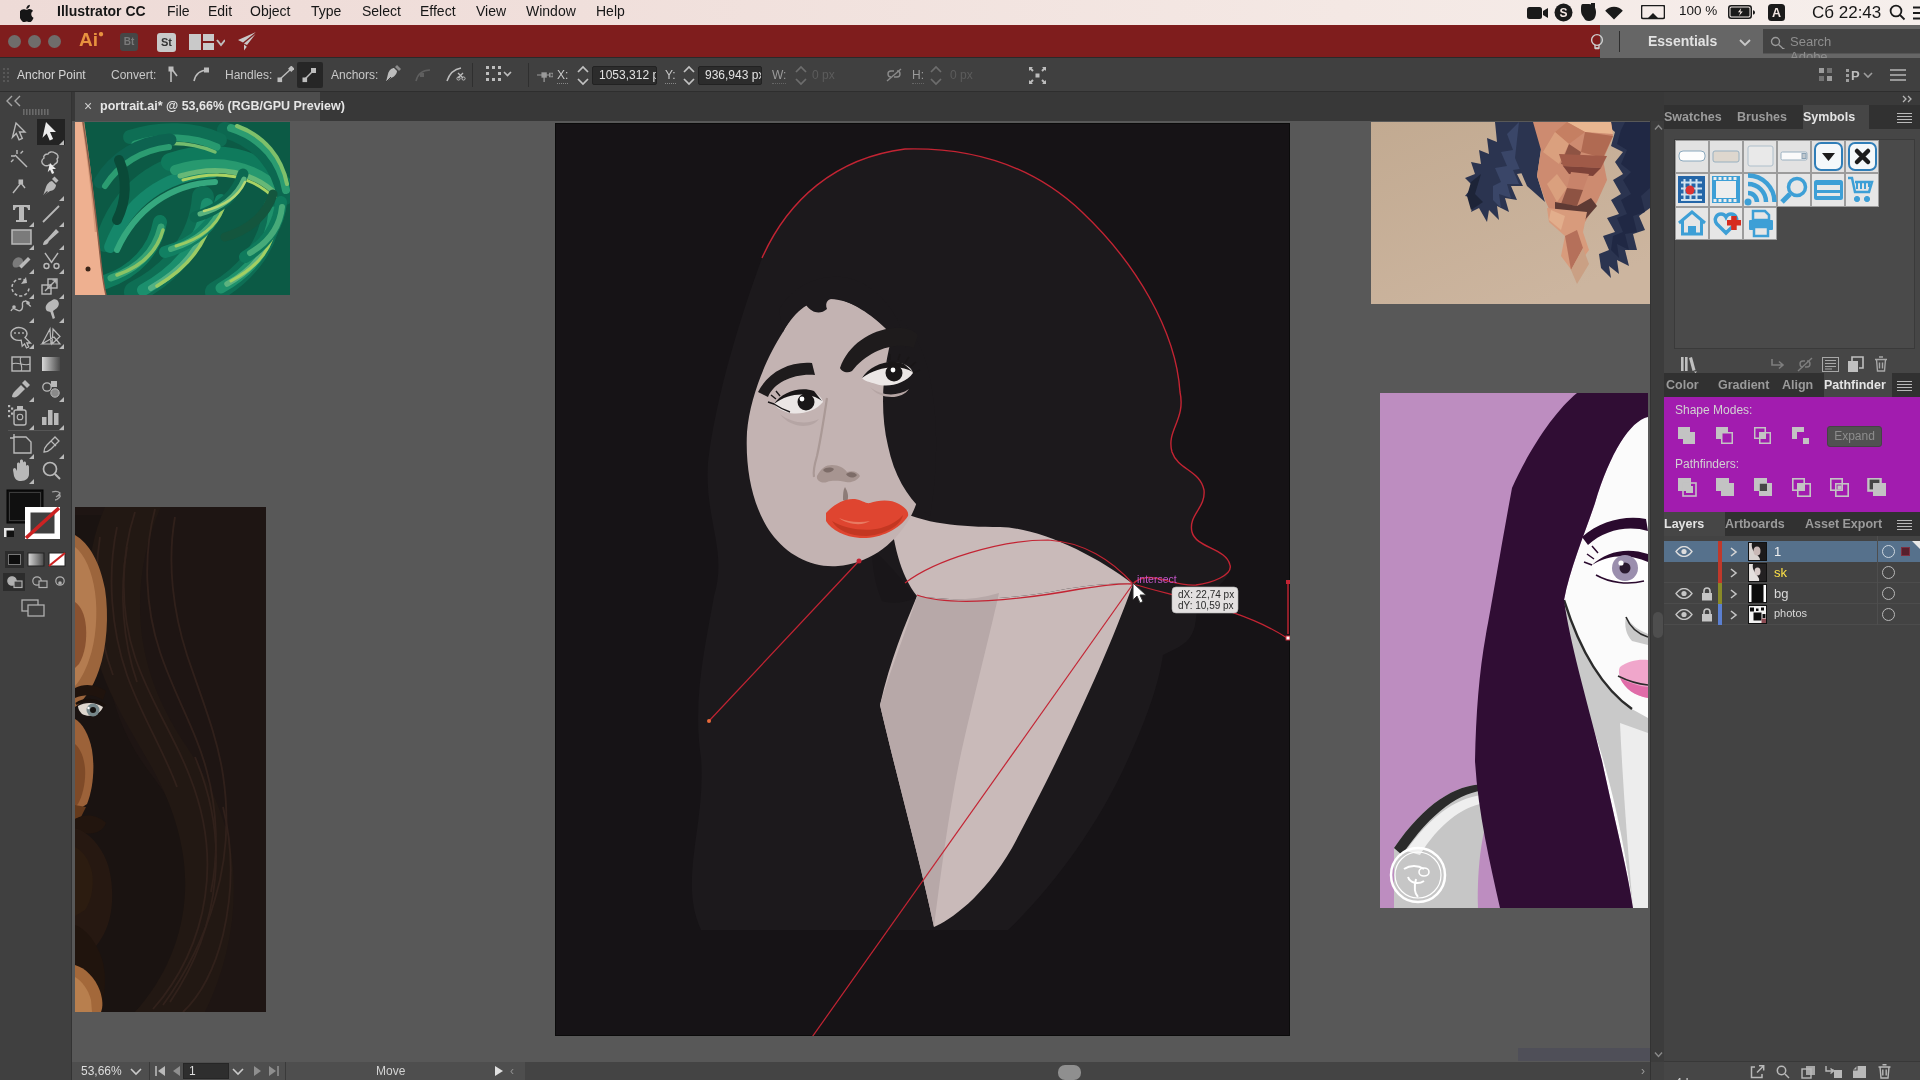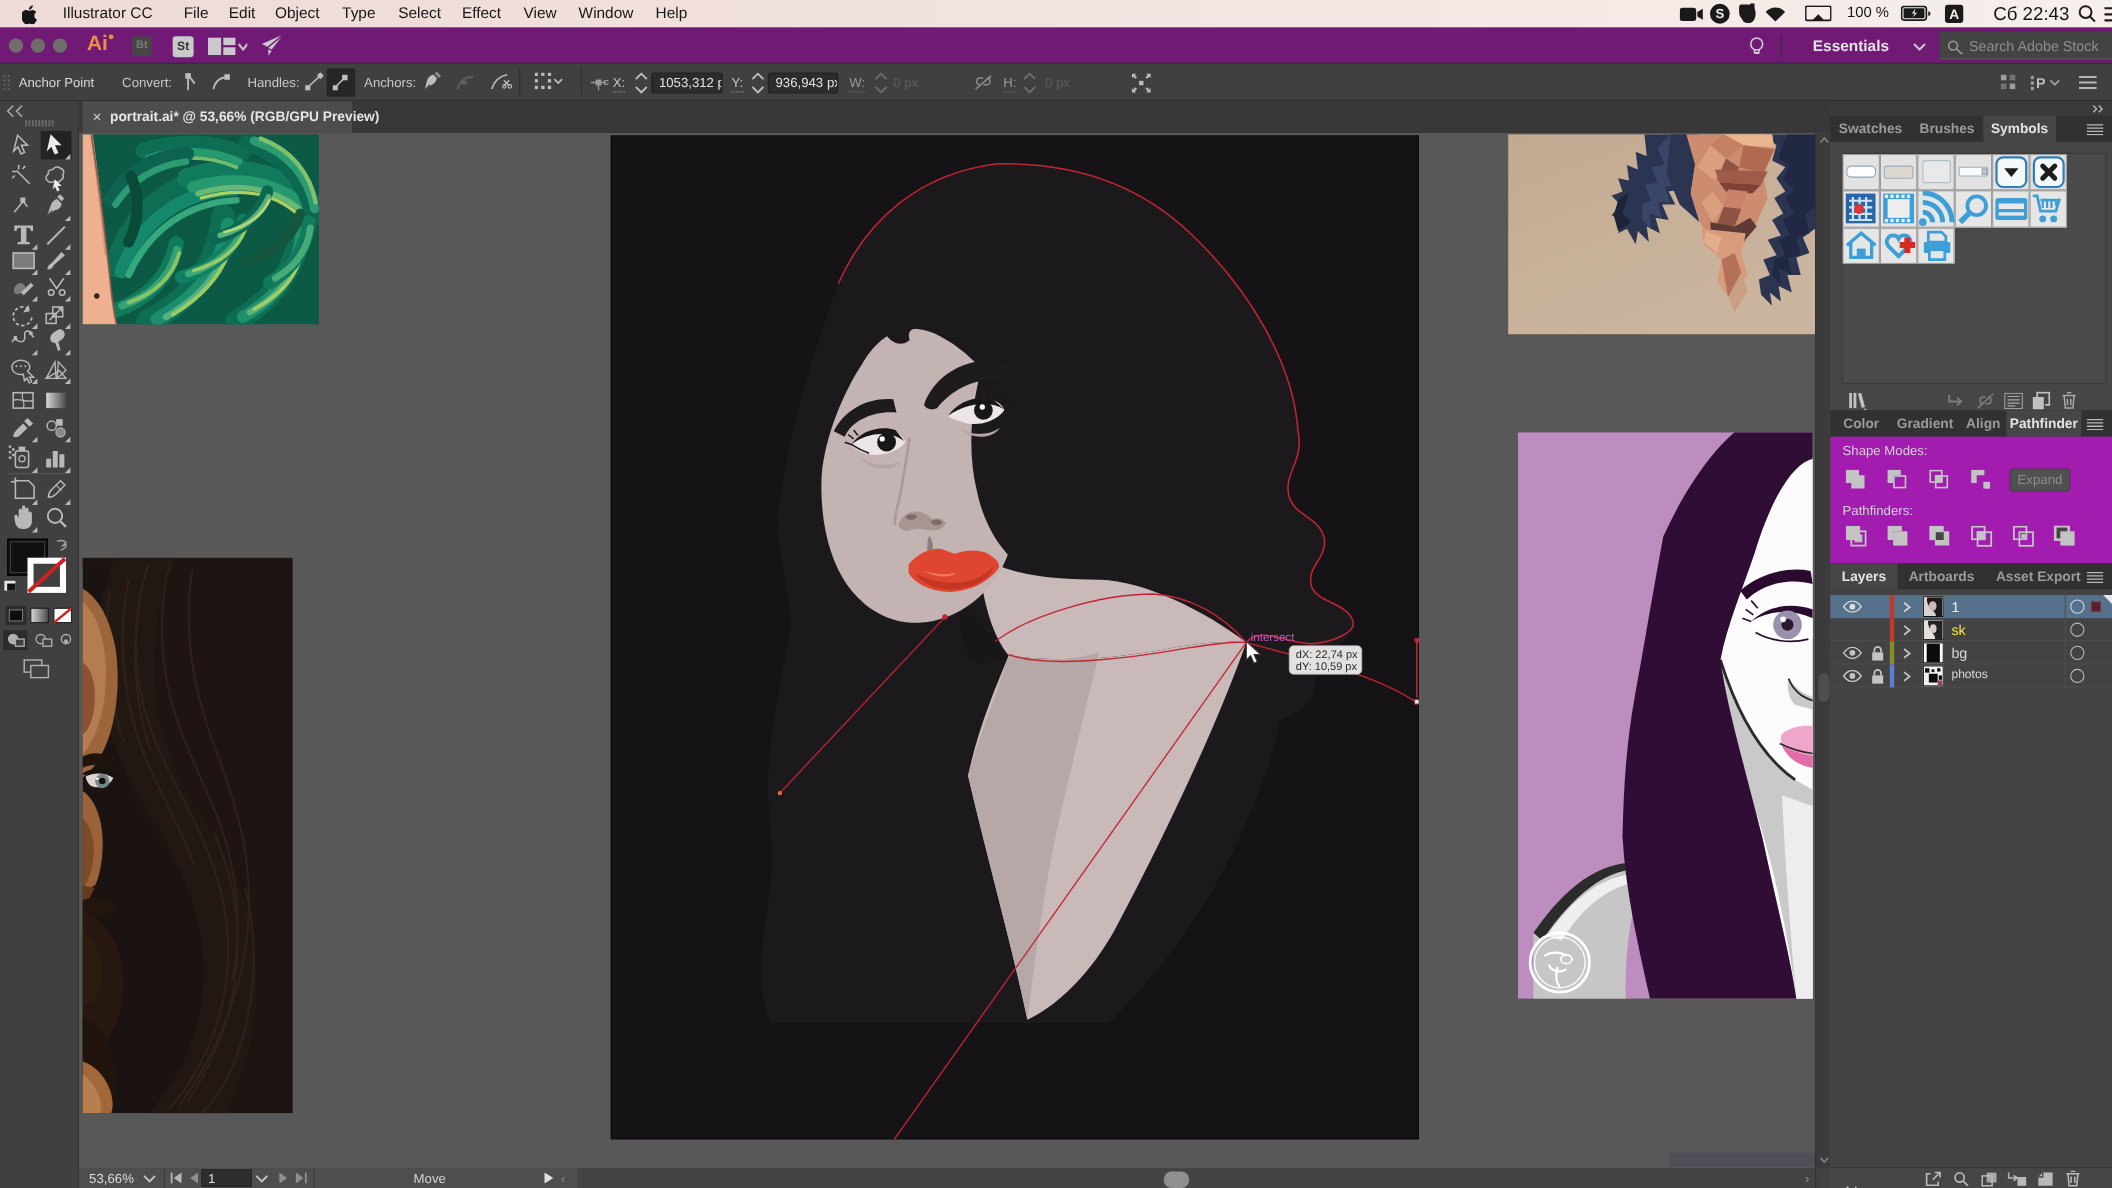--- a/index.html
+++ b/index.html
@@ -7,21 +7,21 @@
   body { font-family:"Liberation Sans", sans-serif; position:relative; }
   .abs { position:absolute; }
 
   
   #menubar { left:0; top:0; width:1920px; height:25px;
     background:linear-gradient(90deg,#eedbd7 0%, #f0dfdb 30%, #f4e8e4 70%, #f6efec 100%);
     color:#161616; font-size:14px; }
   #menubar .mi { position:absolute; top:3px; white-space:nowrap; }
 
   
-  #titlebar { left:0; top:25px; width:1920px; height:33px; background:#701a75; border-bottom:1px solid #2a2a2a; }
+  #titlebar { left:0; top:25px; width:1600px; height:33px; background:#7f1d1d; border-bottom:1px solid #2a2a2a; }
   .dot { position:absolute; top:10px; width:13px; height:13px; border-radius:50%; background:#6f6d6b; }
 
   
   #controlbar { left:0; top:58px; width:1920px; height:34px; background:#404040; border-bottom:1px solid #2e2e2e; color:#c8c8c8; font-size:12px; }
   #controlbar .lbl { position:absolute; top:10px; }
   .valbox { position:absolute; background:#2c2c2c; border:1px solid #222; border-radius:2px; color:#e2e2e2; font-size:12px; line-height:17px; padding-left:6px; height:19px; top:8px; white-space:nowrap; overflow:hidden; }
 
   
   #tabbar { left:72px; top:92px; width:1578px; height:29px; background:#383838; }
   #tab { position:absolute; left:3px; top:0; width:245px; height:29px; background:#4d4d4d; color:#e6e6e6; font-size:12.5px; font-weight:bold; line-height:29px; }
@@ -37,30 +37,30 @@
   
   #vscroll { left:1650px; top:121px; width:14px; height:941px; background:#3c3c3c; border-left:1px solid #333; }
 
   
   #dock { left:1664px; top:92px; width:256px; height:988px; background:#3c3c3c; }
 
   
   #statusbar { left:72px; top:1062px; width:1592px; height:18px; background:#4a4a4a; color:#ddd; font-size:12px; }
 
   .panel-tabs { position:absolute; width:256px; height:24px; background:#313131; }
-  .ptab { position:absolute; top:0; height:24px; line-height:24px; font-size:12.5px; font-weight:bold; color:#9b9b9b; text-align:center; }
+  .ptab { position:absolute; top:0; height:24px; line-height:24px; font-size:12.5px; font-weight:bold; color:#9b9b9b; text-align:left; }
   .ptab.active { background:#464646; color:#e4e4e4; }
 </style>
 </head>
 <body>
   <div id="menubar" class="abs">
     <svg class="abs" style="left:20px;top:4px" width="16" height="18" viewBox="0 0 16 18">
       <path fill="#161616" d="M11.4 4.6c.8-1 1.4-2.3 1.2-3.6-1.1.1-2.5.8-3.3 1.8-.7.8-1.4 2.2-1.2 3.4 1.3.1 2.5-.6 3.3-1.6zm1.2 1.9c-1.8-.1-3.4 1-4.3 1-.9 0-2.2-1-3.7-.9-1.9 0-3.6 1.1-4.6 2.8-2 3.4-.5 8.5 1.4 11.2 1 1.3 2.1 2.8 3.6 2.8 1.4-.1 2-.9 3.7-.9s2.2.9 3.7.9c1.5 0 2.5-1.4 3.4-2.7 1.1-1.6 1.5-3.1 1.5-3.2-.1 0-2.9-1.1-2.9-4.4 0-2.7 2.2-4 2.3-4.1-1.2-1.9-3.2-2.4-4.1-2.5z" transform="scale(0.78)"></path>
     </svg>
-    <div class="mi" style="left:57px;font-weight:normal">Illustrator CC</div>
+    <div class="mi" style="left:57px;font-weight:bold">Illustrator CC</div>
     <div class="mi" style="left:167px">File</div>
     <div class="mi" style="left:208px">Edit</div>
     <div class="mi" style="left:250px">Object</div>
     <div class="mi" style="left:311px">Type</div>
     <div class="mi" style="left:362px">Select</div>
     <div class="mi" style="left:420px">Effect</div>
     <div class="mi" style="left:476px">View</div>
     <div class="mi" style="left:526px">Window</div>
     <div class="mi" style="left:596px">Help</div>
 

